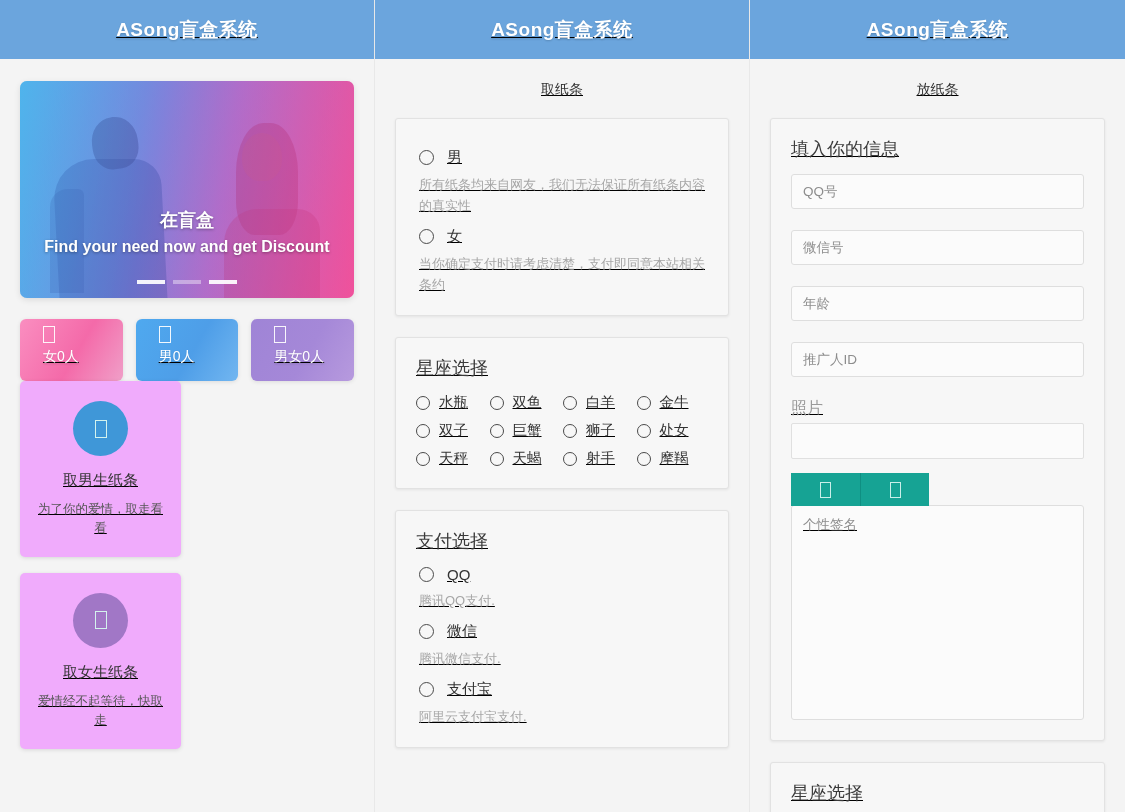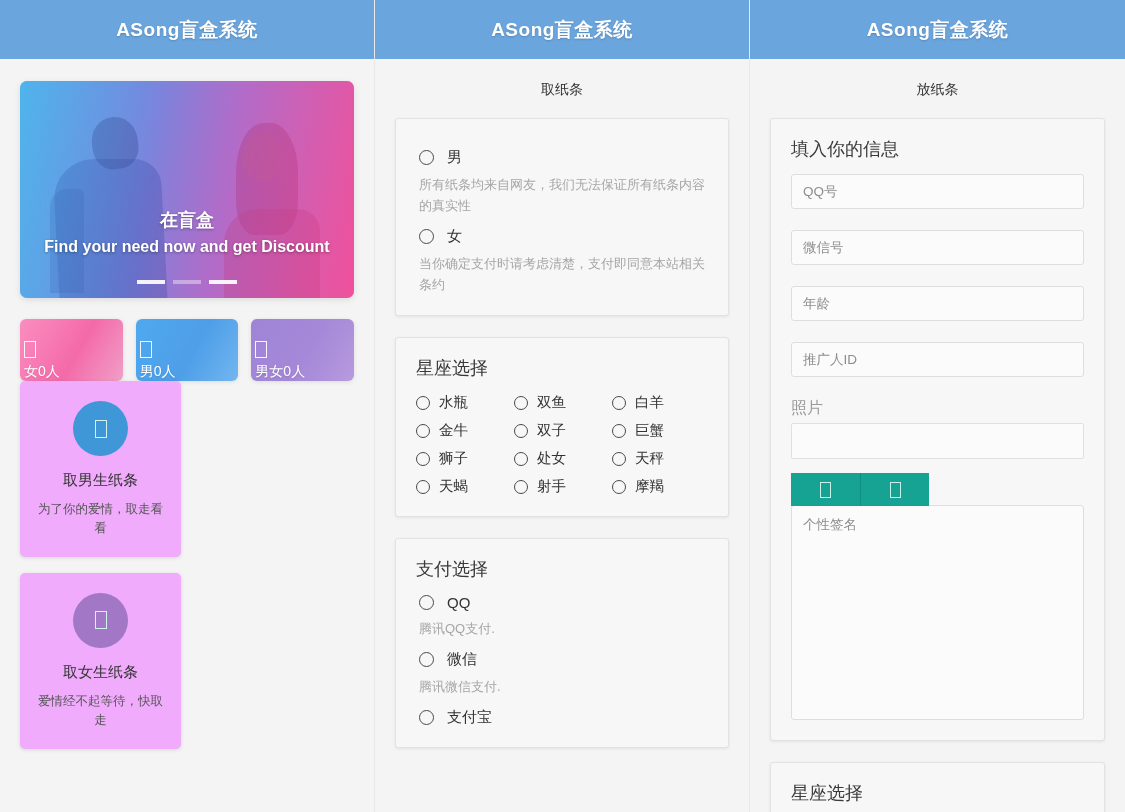--- a/index.html
+++ b/index.html
@@ -2,21 +2,21 @@
 <html><head>
 <meta charset="utf-8">
 <style>
   * { box-sizing: border-box; margin: 0; padding: 0; }
   html, body {
     width: 1125px; height: 812px;
     overflow: hidden;
     background: #f4f4f4;
     font-family: "Liberation Sans", "DejaVu Sans", sans-serif;
   }
-  .screen { display: flex; width: 1125px; height: 692px; }
+  .screen { display: flex; width: 1125px; height: 692px; text-decoration: underline; }
   .pane {
     width: 375px; height: 812px;
     background: #f4f4f4;
     position: relative;
     overflow: hidden;
     border-right: 1px solid #e8e8e8;
   }
   .pane:last-child { border-right: none; }
 
   
@@ -92,23 +92,23 @@
     position: absolute; left: 0; right: 0; bottom: 14px;
     display: flex; justify-content: center; gap: 8px;
   }
   .hero-dots i { display: block; width: 28px; height: 4px; background: rgba(255,255,255,.92); }
   .hero-dots i.dim { background: rgba(255,255,255,.40); }
 
   
   .stats { display: flex; gap: 13px; padding: 21px 20px 0 20px; }
   .stat {
     flex: 1; height: 62px; border-radius: 6px;
-    padding: 7px 10px 0 4px; color: #fff;
+    padding: 7px 10px 0 23px; color: #fff;
     box-shadow: 0 1px 4px rgba(0,0,0,.10);
-    display: flex; flex-direction: column; justify-content: flex-end;
+    display: flex; flex-direction: column; justify-content: flex-start;
   }
   .stat.pink   { background: linear-gradient(120deg,#fa8ec0 0%, #f46aa9 55%, #f09fc8 100%); }
   .stat.blue   { background: linear-gradient(120deg,#4fa9ef 0%, #4e9ee8 55%, #72b6f0 100%); }
   .stat.purple { background: linear-gradient(120deg,#9f84d6 0%, #a588d8 55%, #b79ade 100%); }
   .tofu {
     display: inline-block;
     width: 12px; height: 17px;
     border: 1.6px solid rgba(255,255,255,.92);
     background: transparent;
   }
@@ -162,21 +162,21 @@
   .radio {
     width: 15px; height: 15px; border-radius: 50%;
     border: 1.8px solid #4a4a4a; background: transparent;
     flex: 0 0 auto;
   }
   .radio-lab { font-size: 15px; color: #333; }
   .helper { font-size: 13px; color: #a6a6a6; line-height: 1.62; margin: 7px 0 0 3px; }
 
   .zodiac-grid {
     display: grid;
-    grid-template-columns: repeat(3, 1fr);
+    grid-template-columns: repeat(4, 1fr);
     row-gap: 9px; column-gap: 2px;
     margin-top: 4px;
   }
   .zodiac-cell { display: flex; align-items: center; gap: 9px; }
   .zodiac-cell .radio { width: 14px; height: 14px; }
   .zodiac-lab { font-size: 14.5px; color: #333; }
 
   
   .field {
     width: 100%; height: 35px;
@@ -371,20 +371,21 @@
         <div class="helper">腾讯QQ支付.</div>
         <div class="radio-row">
           <span class="radio"></span>
           <span class="radio-lab">微信</span>
         </div>
         <div class="helper">腾讯微信支付.</div>
         <div class="radio-row">
           <span class="radio"></span>
           <span class="radio-lab">支付宝</span>
         </div>
+        <div class="helper">阿里云支付宝支付.</div>
       </div>
     </div>
   </div>
 
   <div class="pane">
     <div class="appbar">
       <span>ASong盲盒系统</span>
     </div>
     <div class="pane-body">
       <div class="col-head">放纸条</div>

